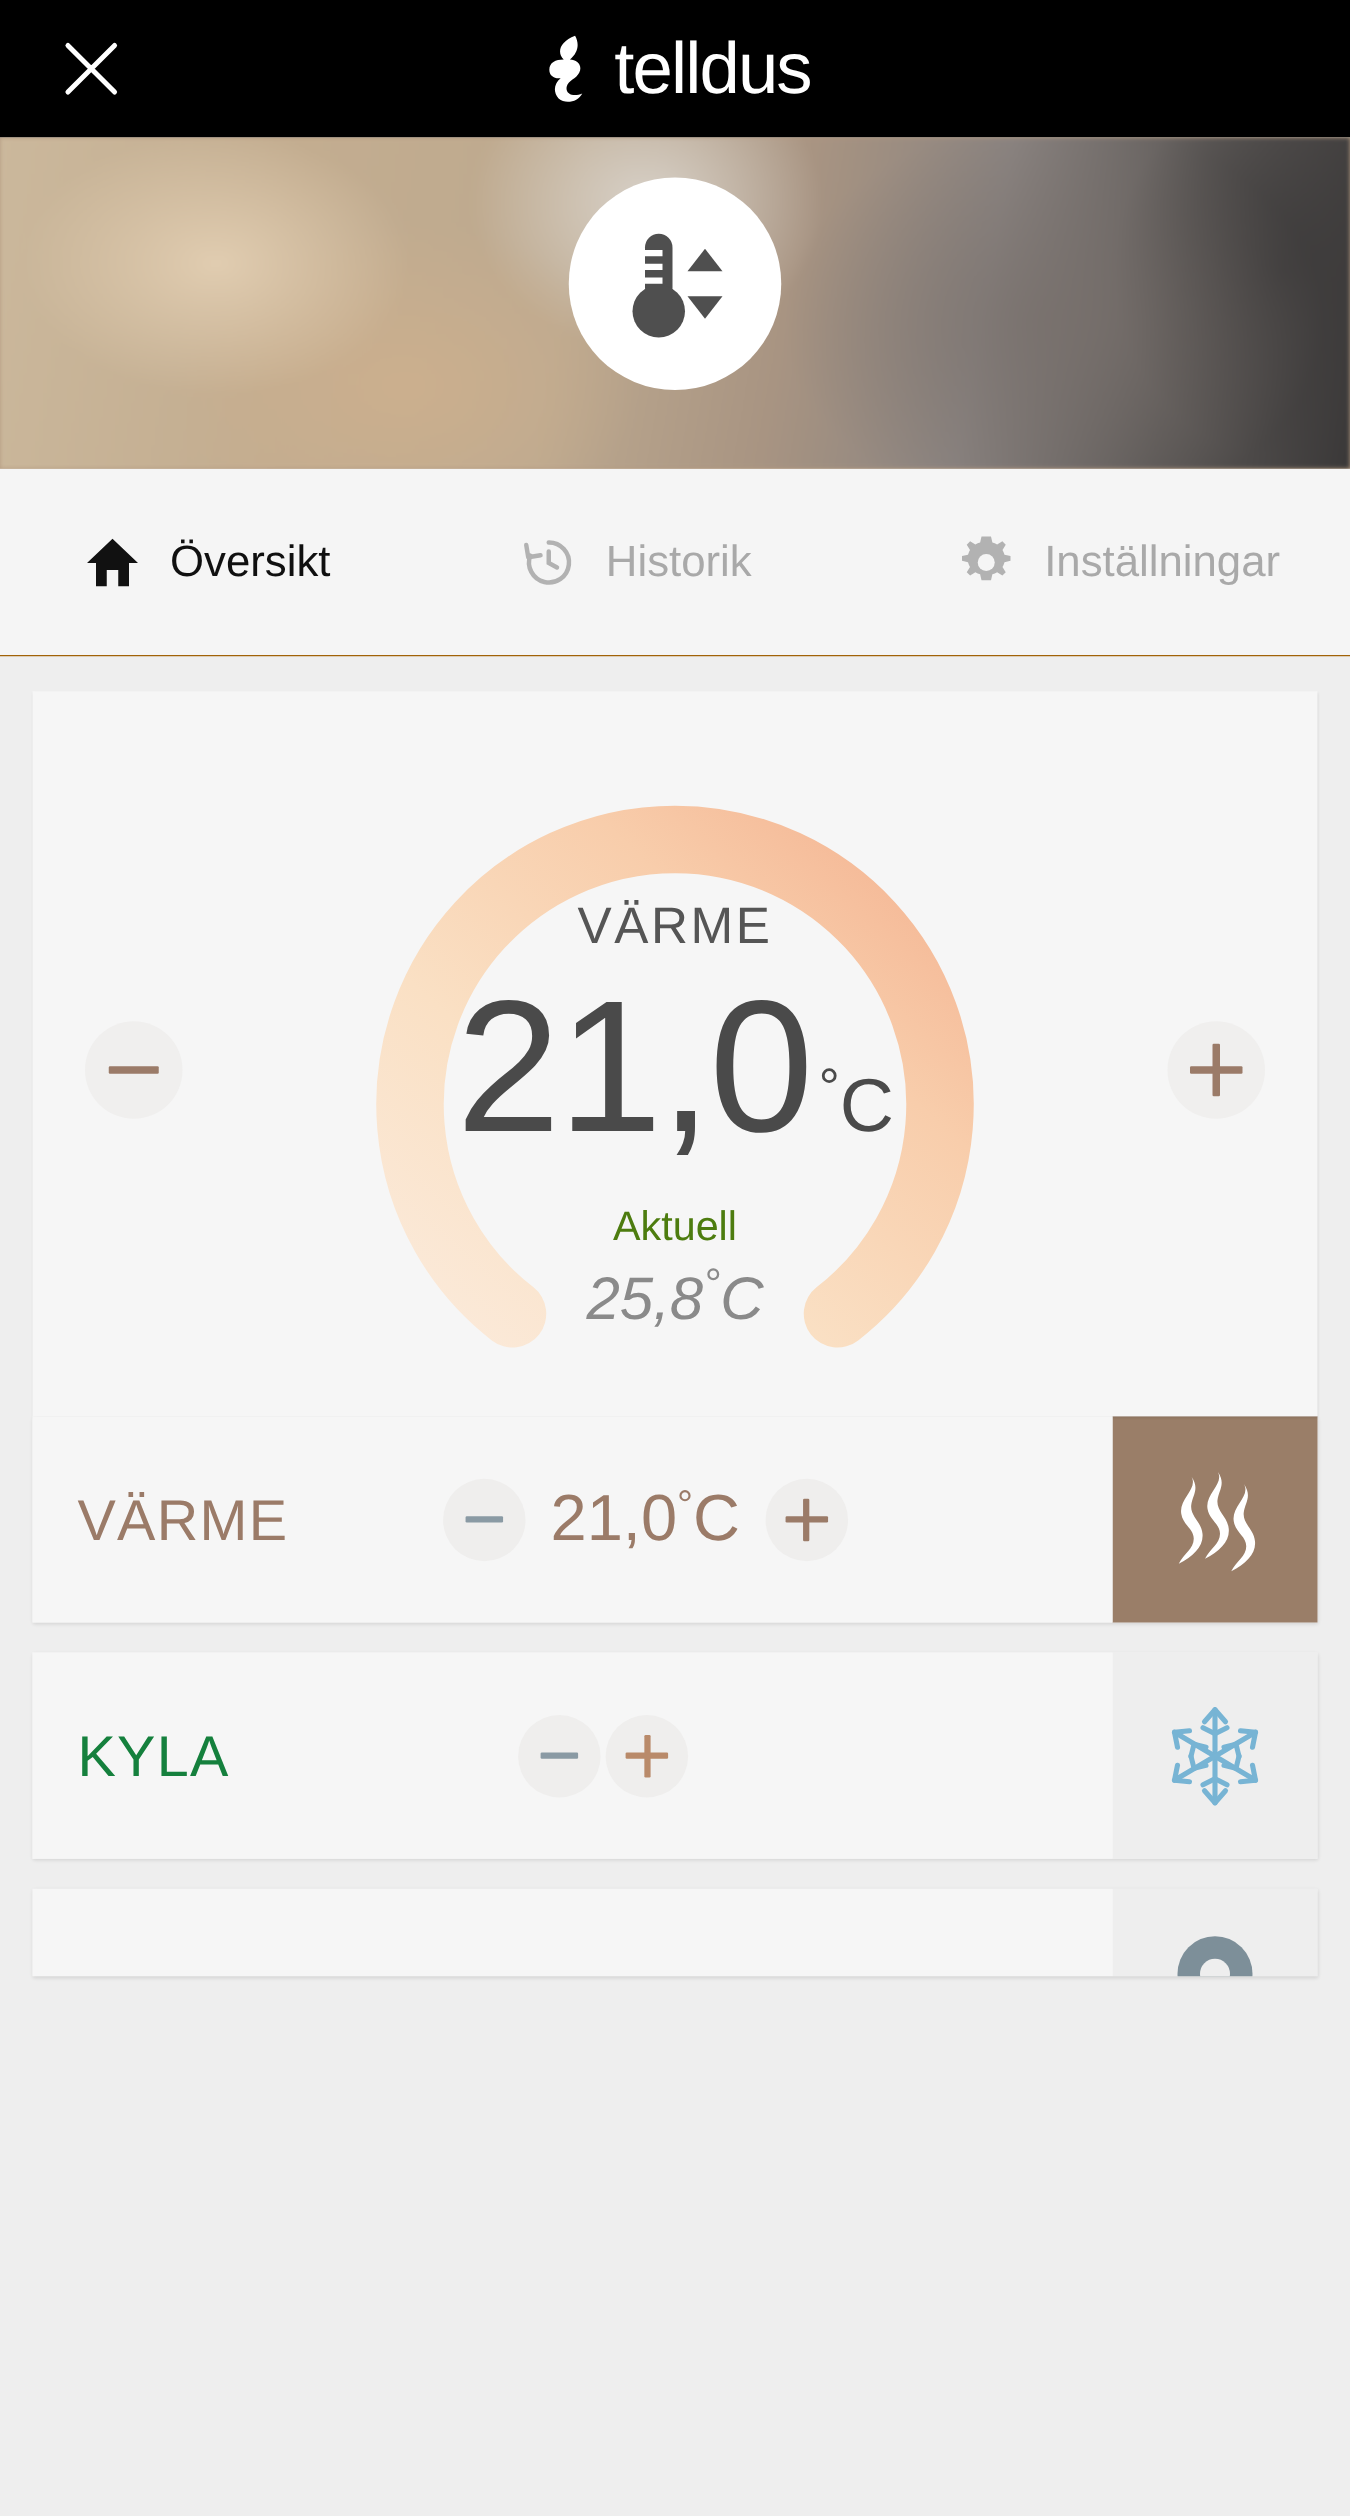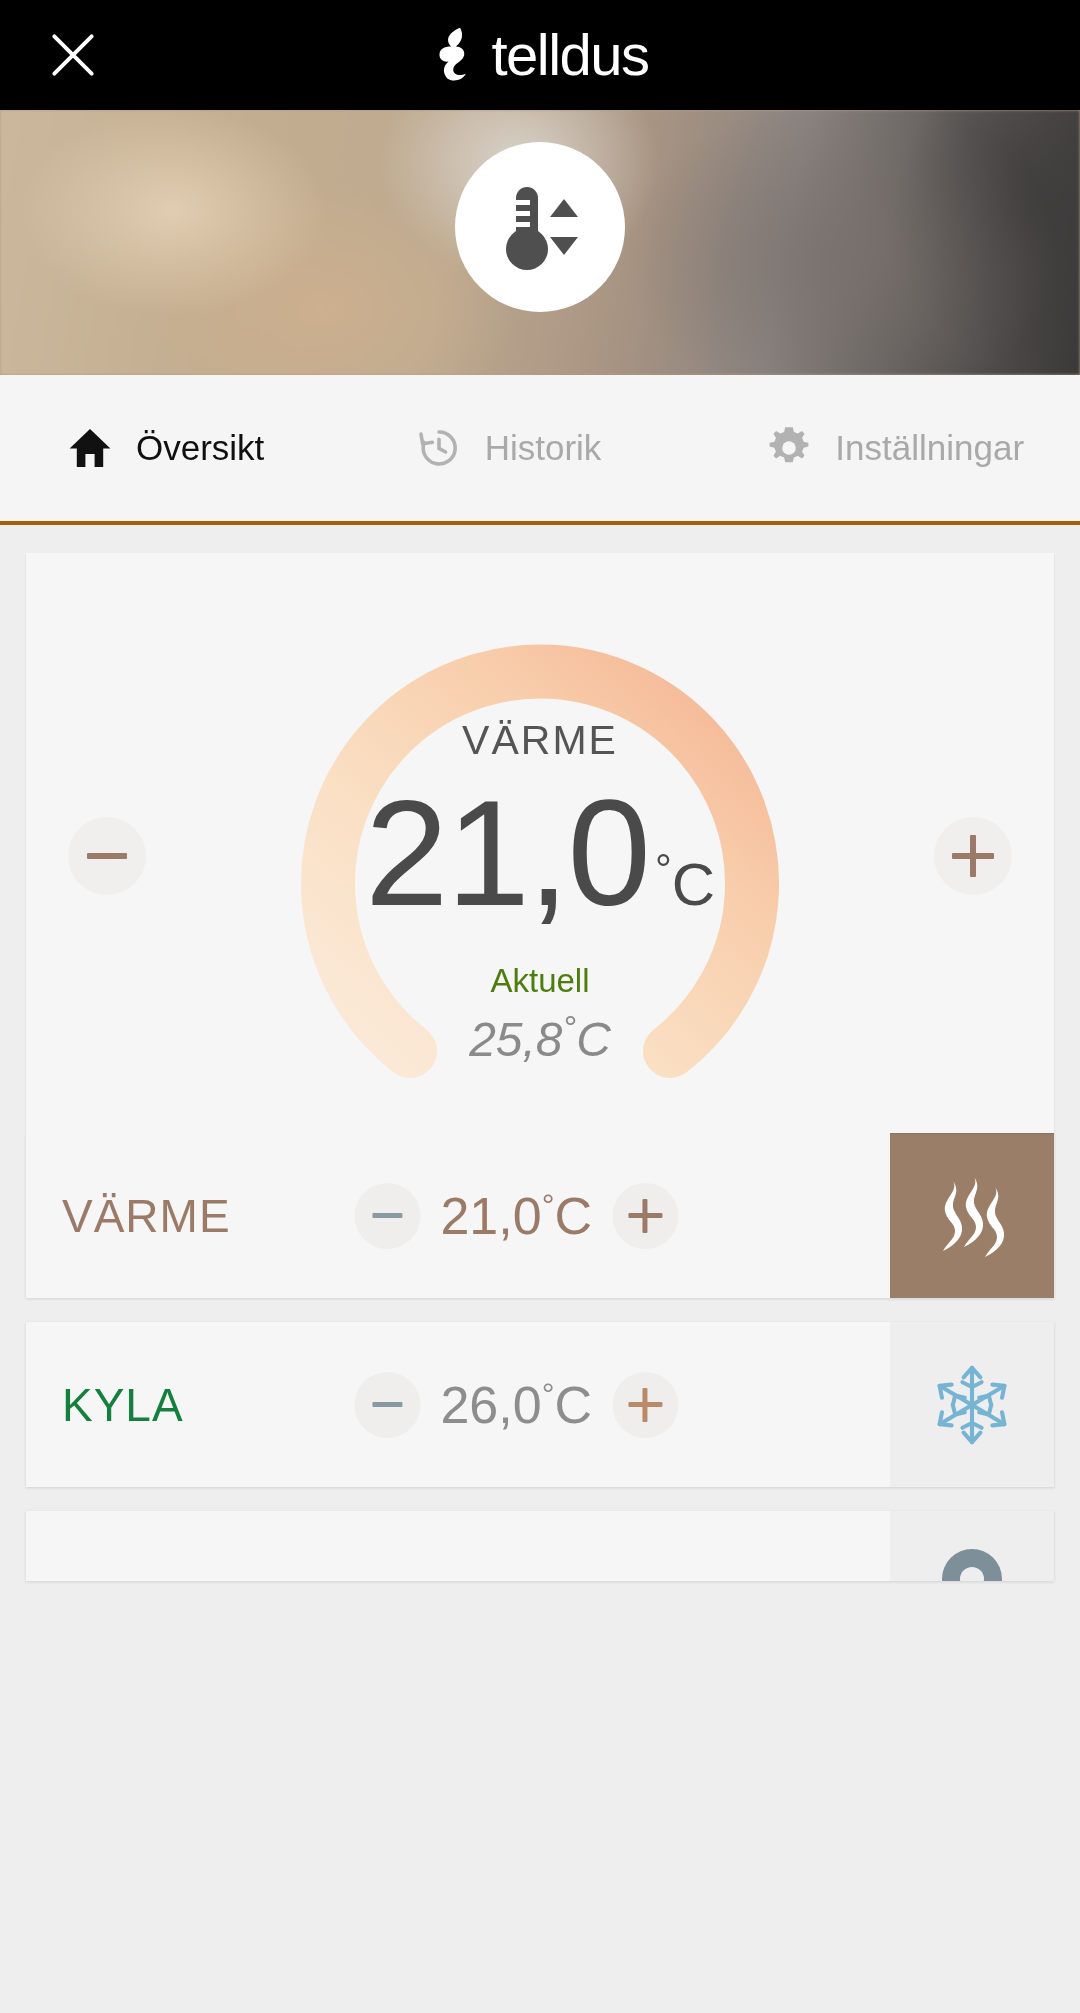--- a/index.html
+++ b/index.html
@@ -15,21 +15,21 @@
   .topbar{
     height:110px; background:#000; position:relative;
     display:flex; align-items:center; justify-content:center;
   }
   .close-btn{
     position:absolute; left:38px; top:50%; transform:translateY(-50%);
     width:70px; height:70px; display:flex; align-items:center; justify-content:center;
     cursor:pointer;
   }
   .close-btn svg{ display:block; }
-  .brand{ display:flex; gap:20px; }
+  .brand{ display:flex; align-items:center; gap:20px; }
   .brand-mark{ display:block; }
   .brand-text{
     color:#fff; font-size:58px; letter-spacing:-1.5px; font-weight:400;
     line-height:1; font-family:"Liberation Sans", sans-serif;
   }
 
   
   .hero{
     height:265px; position:relative; overflow:hidden;
     background:#b49a80;
@@ -47,21 +47,21 @@
   }
   .hero-badge{
     position:absolute; left:50%; top:32px; transform:translateX(-50%);
     width:170px; height:170px; border-radius:50%;
     background:#fff; display:flex; align-items:center; justify-content:center;
   }
 
   
   .tabs{
     height:150px; background:#f5f5f5;
-    display:flex; align-items:center; border-bottom:4px solid #a16207;
+    display:flex; align-items:center; border-bottom:1px solid #a16207;
   }
   .tab{
     flex:1; display:flex; align-items:center; justify-content:flex-start;
     gap:22px; cursor:pointer; padding-left:66px;
   }
   .tab:nth-child(2){ padding-left:34px;align-items:center; }
   .tab:nth-child(3){ padding-left:36px;align-items:center; }
   .tab-label{ font-size:35px; color:#a9a9a9; }
   .tab.active .tab-label{ color:#101010; }
   .tab-icon{ display:flex; align-items:center; }
@@ -290,21 +290,20 @@
     </div>
   </div>
 
   <div class="mode-row row-cool">
     <div class="mode-main">
       <div class="mode-name">KYLA</div>
       <div class="mode-stepper">
         <button class="step-btn">
           <span class="step-minus"></span>
         </button>
-        <span class="mode-temp"><span>26,0</span><span class="deg">°</span><span>C</span></span>
         <button class="step-btn">
           <span class="step-plus"></span>
         </button>
       </div>
     </div>
     <div class="mode-tile">
       <svg width="78" height="84" viewBox="0 0 64 70" aria-hidden="true">
         <g stroke="#77b4d4" stroke-width="3.4" stroke-linecap="round" fill="none">
           <line x1="32" y1="4" x2="32" y2="66"></line>
           <line x1="5" y1="19" x2="59" y2="51"></line>

